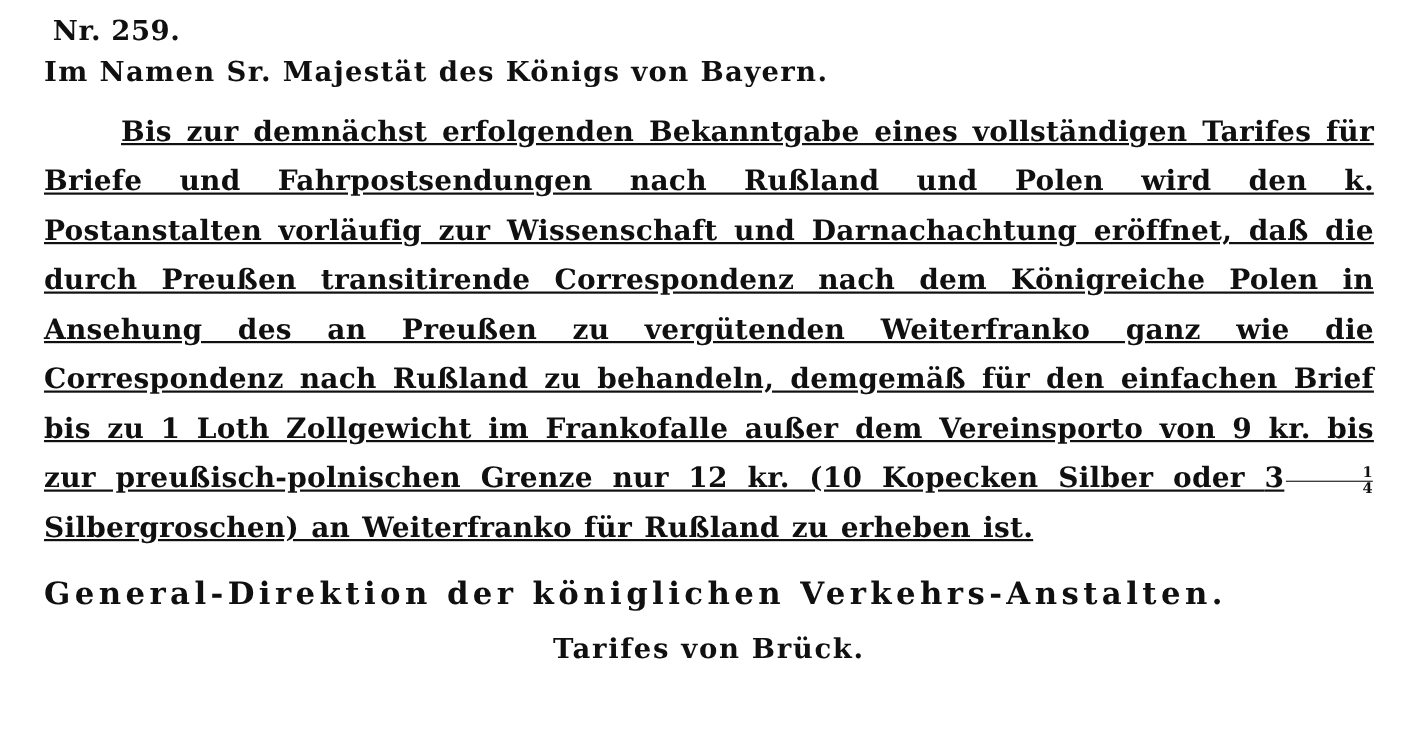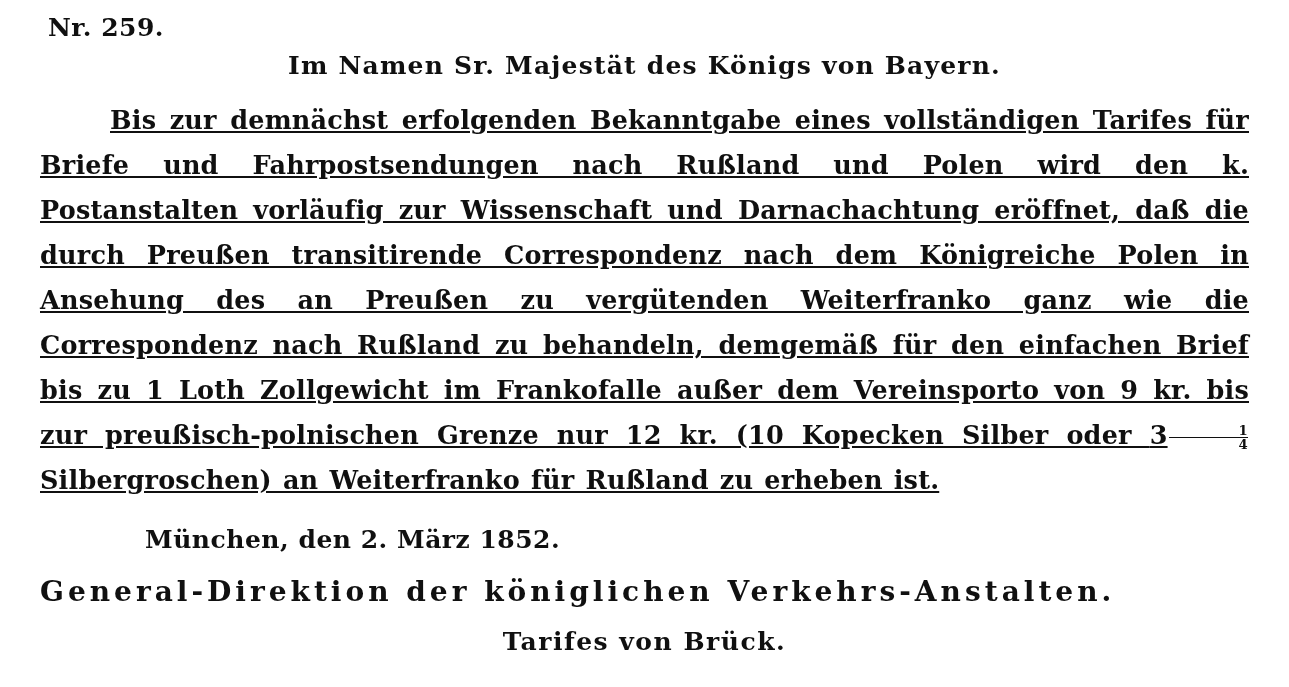--- a/index.html
+++ b/index.html
@@ -39,21 +39,20 @@
 
   .subject-line {
     text-align: center;
     font-size: 24px;
     line-height: 1.15;
     margin: 8px 0 0 0;
     letter-spacing: 0.3px;
   }
 
   .in-name-line {
-    text-align: center;
     font-size: 25px;
     line-height: 1.15;
     margin: 10px 0 18px 0;
     font-weight: 700;
     letter-spacing: 1.2px;
   }
 
   .body-text {
     font-size: 25.5px;
     line-height: 45px;
@@ -109,19 +108,18 @@
 
   <div class="doc-number fraktur">Nr. 259.</div>
 
 
   <div class="in-name-line fraktur">Im Namen Sr. Majestät des Königs von Bayern.</div>
 
   <div class="body-text fraktur">
     <span>Bis zur demnächst erfolgenden Bekanntgabe eines vollständigen Tarifes für Briefe und Fahrpostsendungen nach Rußland und Polen wird den k. Postanstalten vorläufig zur Wissenschaft und Darnachachtung eröffnet, daß die durch Preußen transitirende Correspondenz nach dem Königreiche Polen in Ansehung des an Preußen zu vergütenden Weiterfranko ganz wie die Correspondenz nach Rußland zu behandeln, demgemäß für den einfachen Brief bis zu 1 Loth Zollgewicht im Frankofalle außer dem Vereinsporto von 9 kr. bis zur preußisch-polnischen Grenze nur 12 kr. (10 Kopecken Silber oder </span><span class="fracwrap"><span>3</span><span class="frac"><span class="num">1</span><span class="den">4</span></span></span><span> Silbergroschen) an Weiterfranko für Rußland zu erheben ist.</span>
   </div>
 
-  <div class="place-date fraktur">München, den 2. März 1852.</div>
 
   <div class="authority fraktur">General-Direktion der königlichen Verkehrs-Anstalten.</div>
 
   <div class="signature fraktur">Tarifes von Brück.</div>
 
 </div>
 
 </body></html>

